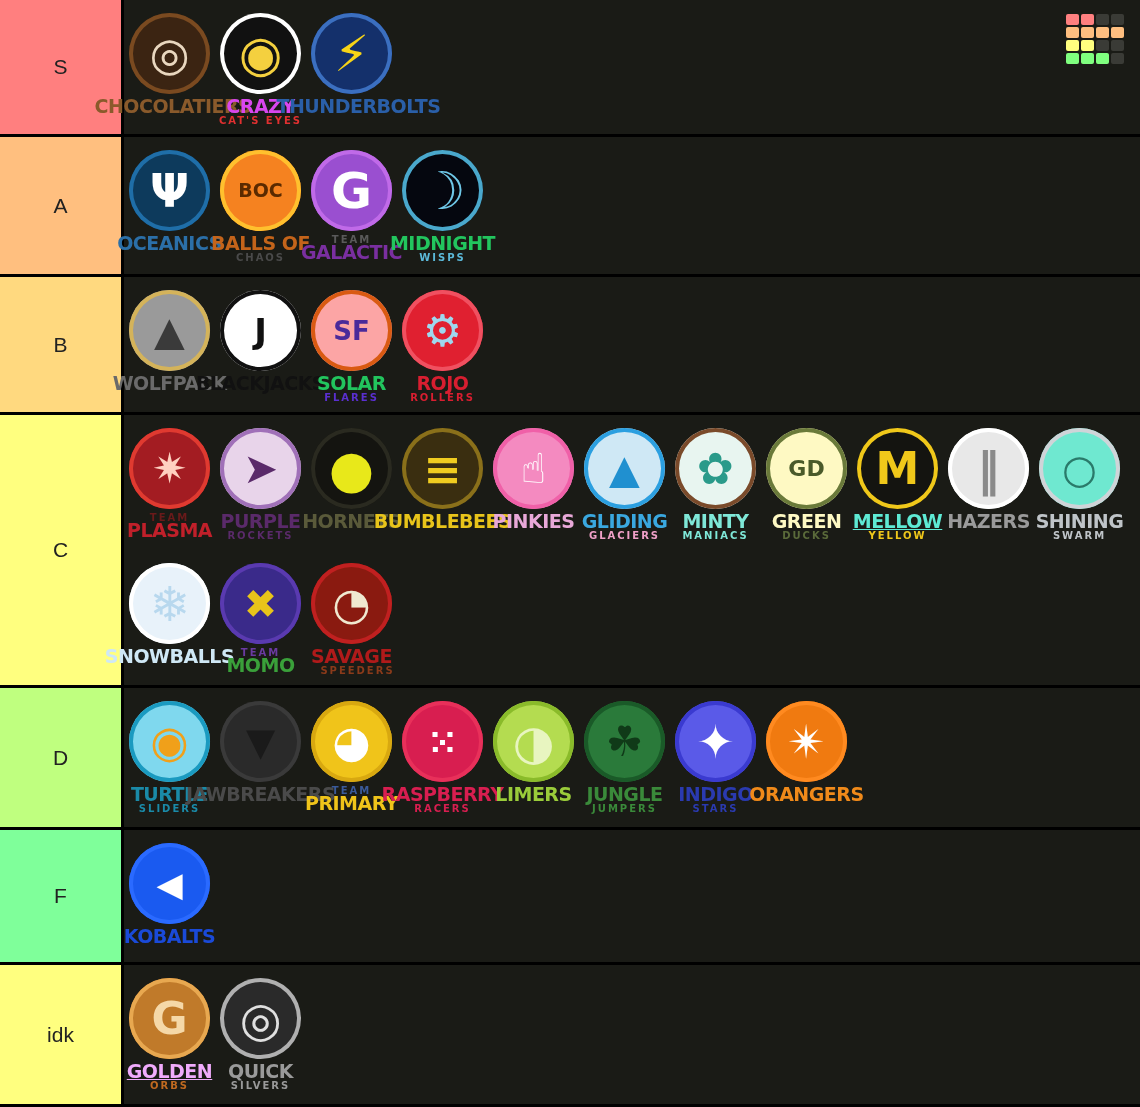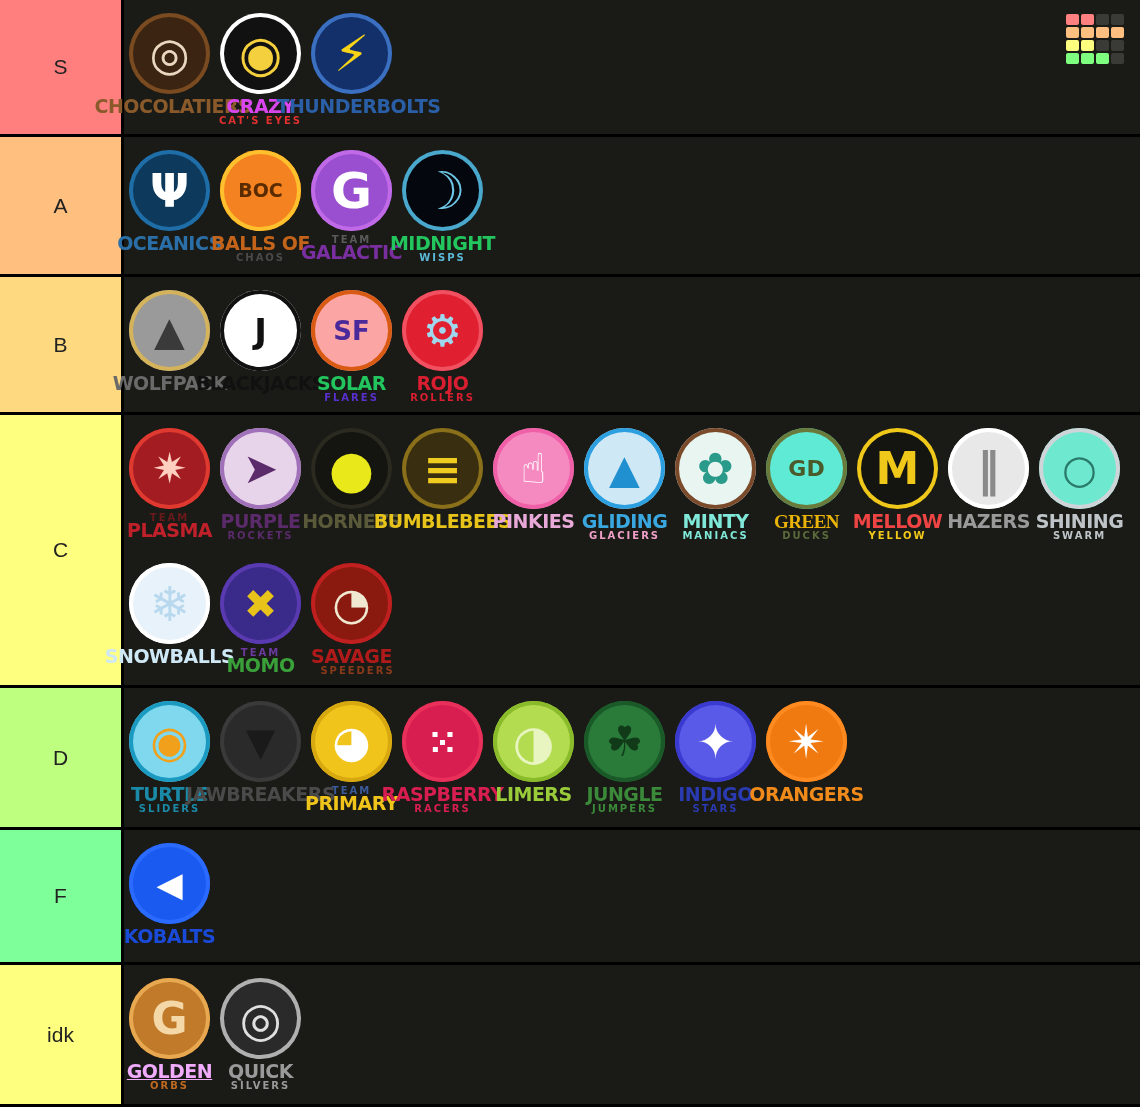--- a/index.html
+++ b/index.html
@@ -325,34 +325,34 @@
           <div class="item" title="Minty Maniacs">
             <div class="badge" style="background: rgb(232, 245, 240); box-shadow: rgb(122, 74, 42) 0px 0px 0px 4px inset;">
               <span class="glyph" style="color: rgb(42, 154, 138); font-size: 44px;">✿</span>
             </div>
             <div class="wordmark">
               <span class="wm-l1" style="color: rgb(127, 232, 216);">MINTY</span>
               <span class="wm-l2 wm-sm" style="color: rgb(127, 232, 216);">MANIACS</span>
             </div>
           </div>
           <div class="item" title="Green Ducks">
-            <div class="badge" style="background: #5eead4; box-shadow: rgb(106, 122, 58) 0px 0px 0px 4px inset;">
+            <div class="badge" style="background: #fef9c3; box-shadow: rgb(106, 122, 58) 0px 0px 0px 4px inset;">
               <span class="glyph" style="color: rgb(74, 90, 42); font-size: 22px;">GD</span>
             </div>
             <div class="wordmark">
-              <span class="wm-l1" style="color: #eab308; font-family: Liberation Serif, serif;">GREEN</span>
+              <span class="wm-l1" style="color: #fef9c3;">GREEN</span>
               <span class="wm-l2 wm-sm" style="color: rgb(90, 106, 58);">DUCKS</span>
             </div>
           </div>
           <div class="item" title="Mellow Yellow">
             <div class="badge" style="background: rgb(20, 20, 16); box-shadow: rgb(240, 200, 26) 0px 0px 0px 4px inset;">
               <span class="glyph" style="color: rgb(240, 200, 26); font-size: 44px;">M</span>
             </div>
             <div class="wordmark">
-              <span class="wm-l1" style="color: #ef4444;">MELLOW</span>
+              <span class="wm-l1" style="color: #5eead4; text-decoration: underline;">MELLOW</span>
               <span class="wm-l2 wm-sm" style="color: rgb(240, 200, 26);">YELLOW</span>
             </div>
           </div>
           <div class="item" title="Hazers">
             <div class="badge" style="background: rgb(232, 232, 232); box-shadow: rgb(255, 255, 255) 0px 0px 0px 4px inset;">
               <span class="glyph" style="color: rgb(138, 138, 138); font-size: 46px;">‖</span>
             </div>
             <div class="wordmark">
               <span class="wm-l1" style="color: rgb(154, 154, 154);">HAZERS</span>
             </div>

